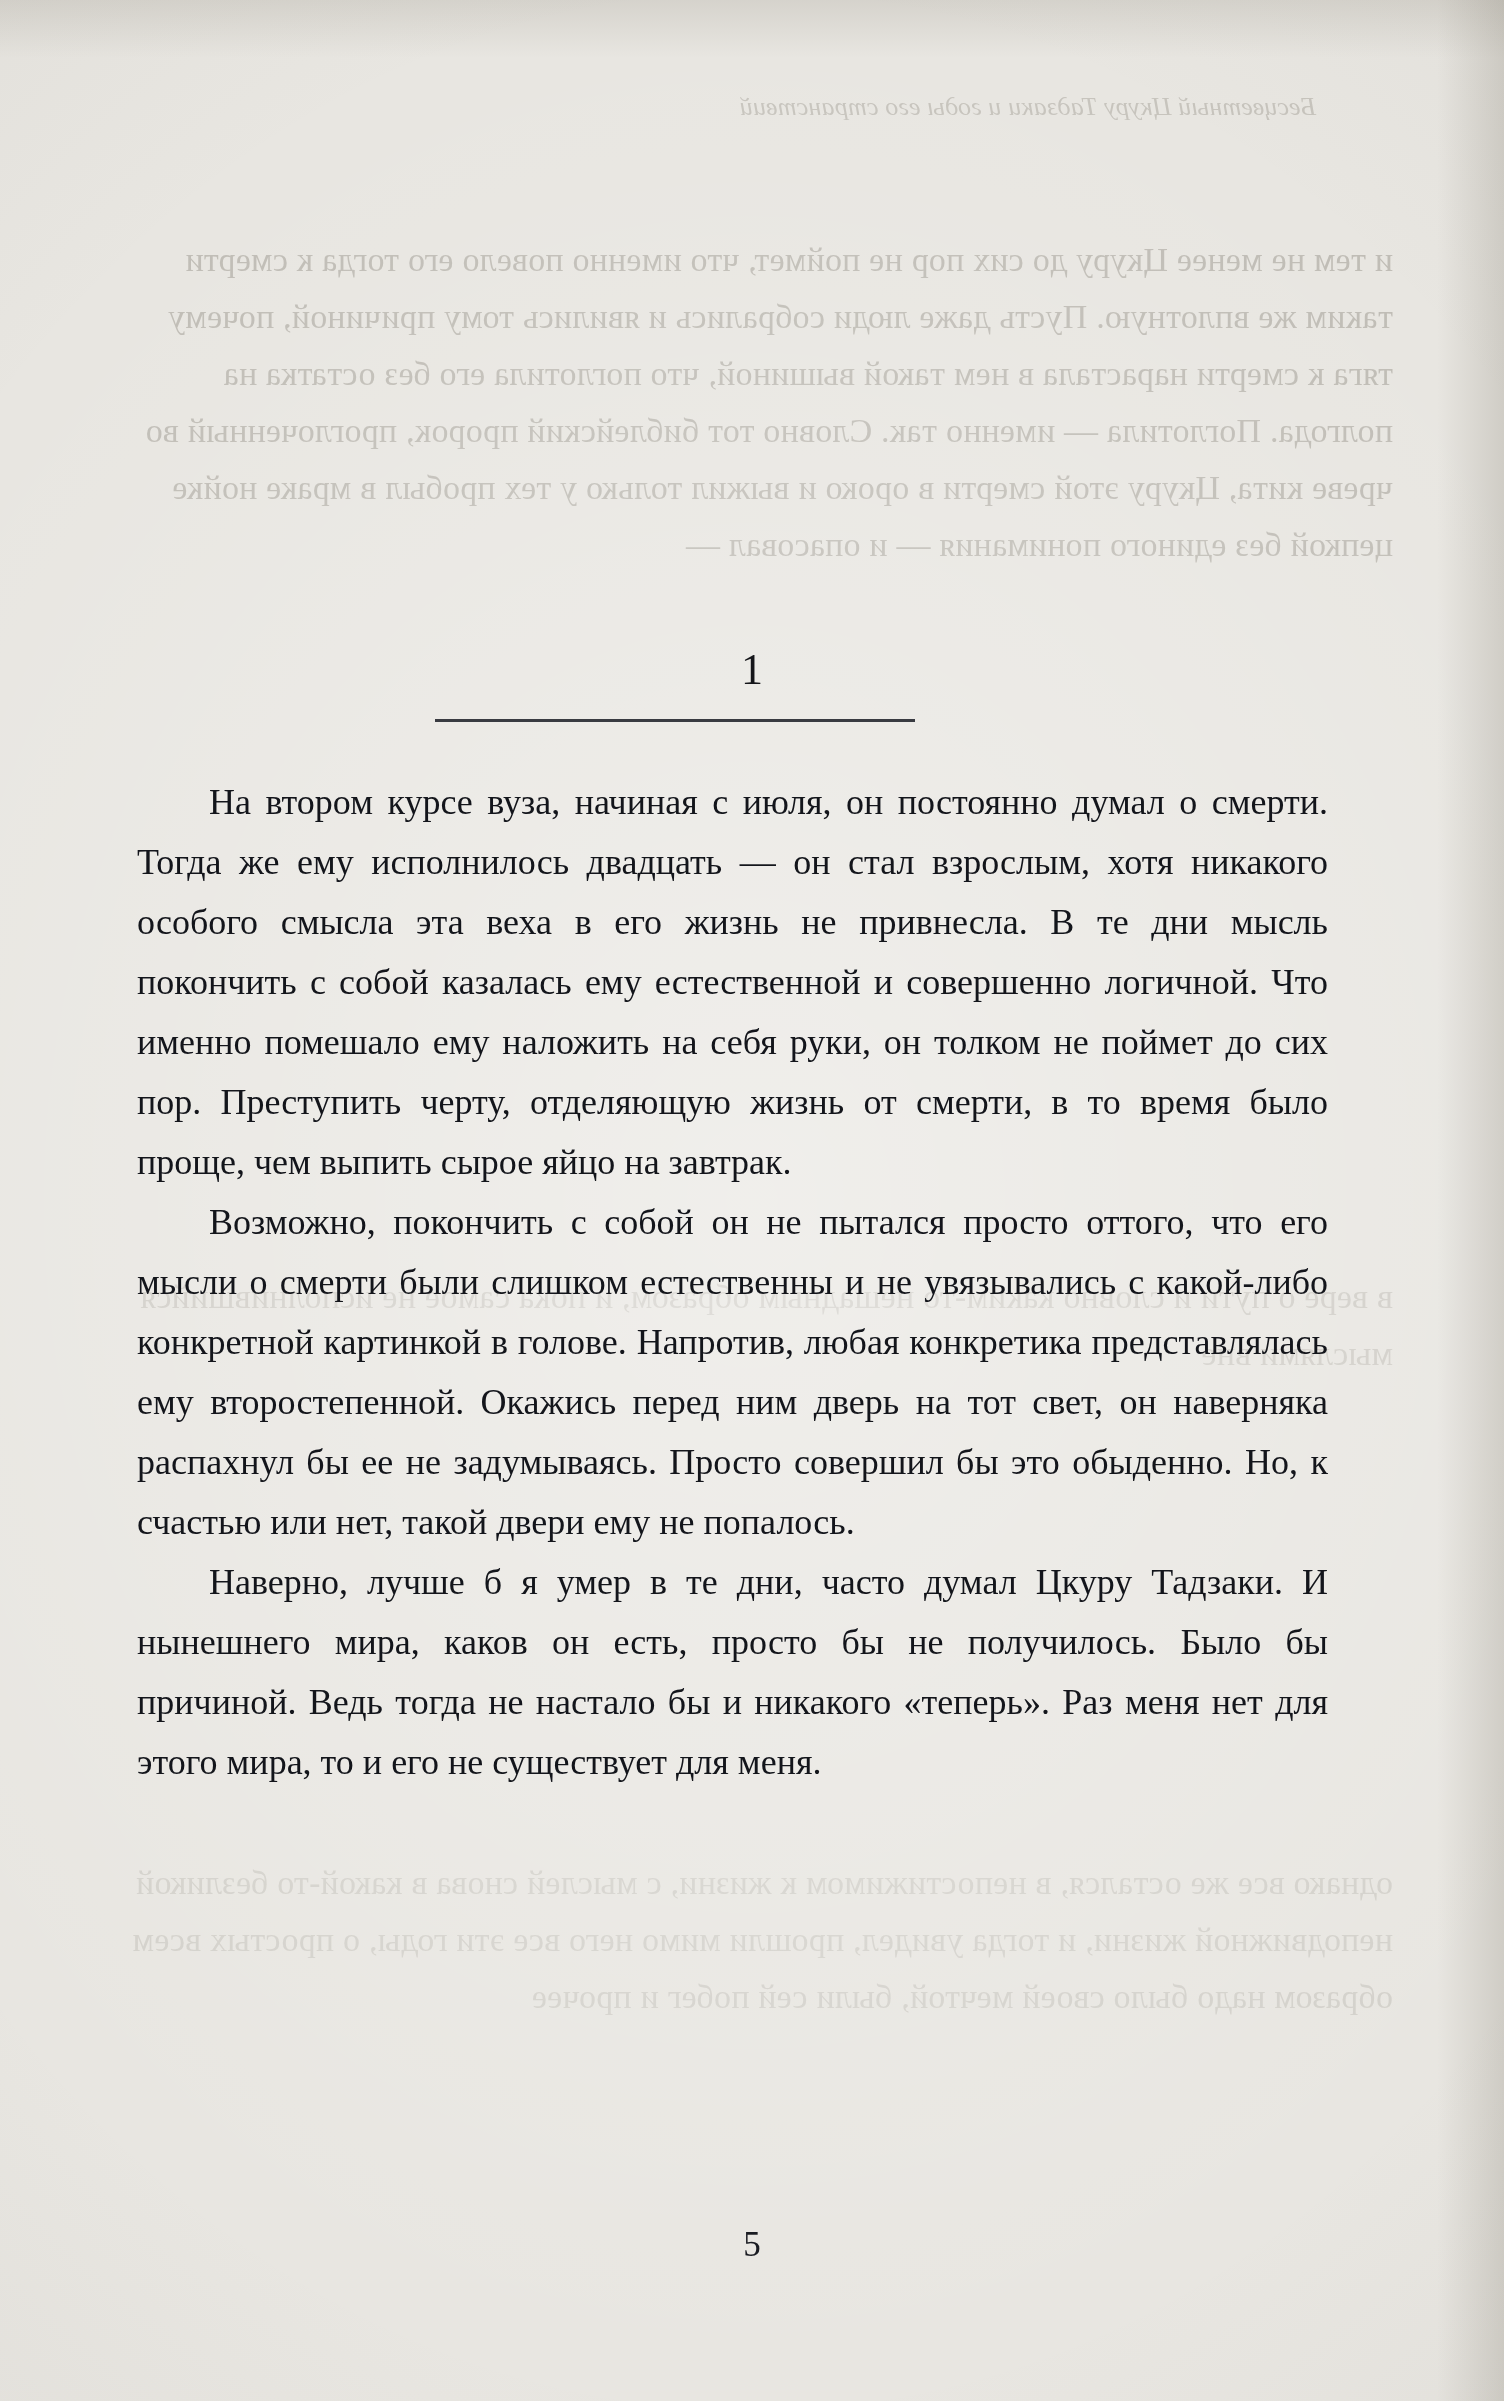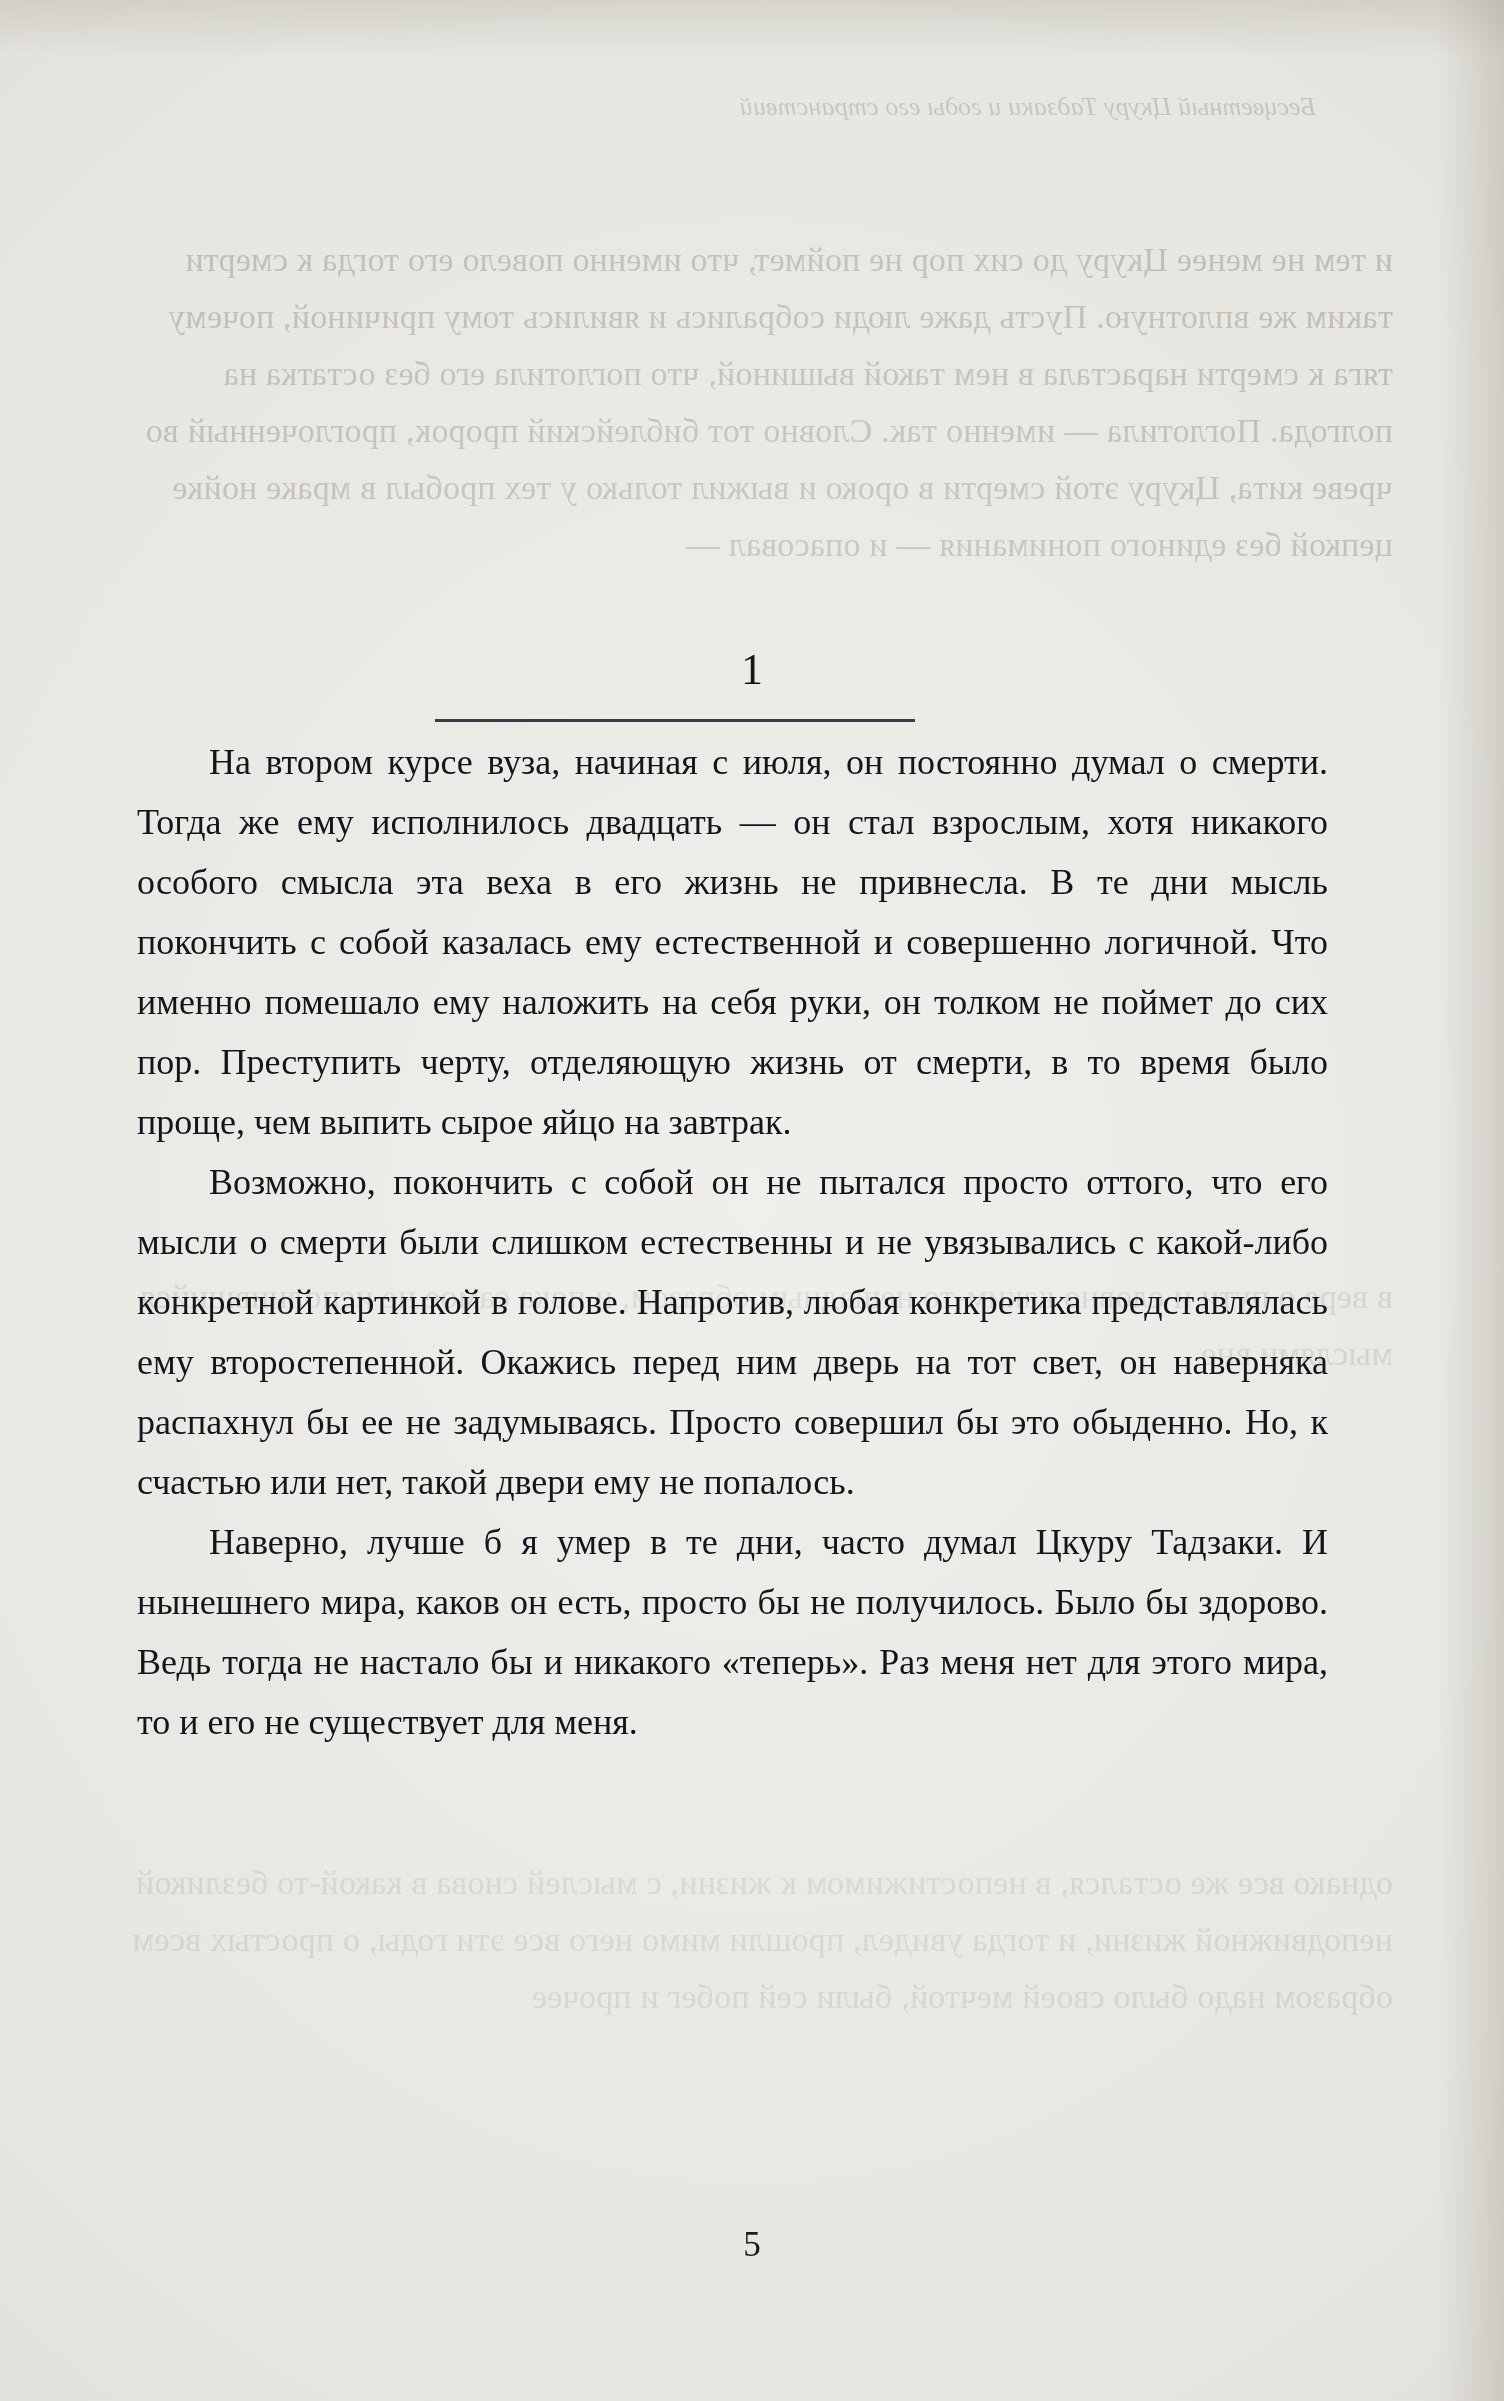--- a/index.html
+++ b/index.html
@@ -104,21 +104,21 @@
     top: 719px;
     left: 435px;
     width: 480px;
     height: 2.9px;
     background: #20222a;
     opacity: 0.88;
   }
 
   #body-text {
     position: absolute;
-    top: 732px;
+    top: 772px;
     left: 137px;
     width: 1191px;
     font-size: 36px;
     line-height: 60px;
     color: #13151b;
     text-align: justify;
     text-justify: inter-word;
     font-family: "Liberation Serif", serif;
   }
   #body-text p {
@@ -173,20 +173,20 @@
   <div class="bleed" id="bleed-block-3">однако все же остался, в непостижимом к жизни, с мыслей снова в какой-то безликой неподвижной жизни, и тогда увидел, прошли мимо него все эти годы, о простых всем образом надо было своей мечтой, были сей побег и прочее</div>
 
   <div id="content">
 
     <div id="chapter-number">1</div>
     <div id="chapter-rule"></div>
 
     <div id="body-text">
       <p>На втором курсе вуза, начиная с июля, он постоянно думал о смерти. Тогда же ему исполнилось двадцать — он стал взрослым, хотя никакого особого смысла эта веха в его жизнь не привнесла. В те дни мысль покончить с собой казалась ему естественной и совершенно логичной. Что именно помешало ему наложить на себя руки, он толком не поймет до сих пор. Преступить черту, отделяющую жизнь от смерти, в то время было проще, чем выпить сырое яйцо на завтрак.</p>
       <p>Возможно, покончить с собой он не пытался просто оттого, что его мысли о смерти были слишком естественны и не увязывались с какой-либо конкретной картинкой в голове. Напротив, любая конкретика представлялась ему второстепенной. Окажись перед ним дверь на тот свет, он наверняка распахнул бы ее не задумываясь. Просто совершил бы это обыденно. Но, к счастью или нет, такой двери ему не попалось.</p>
-      <p>Наверно, лучше б я умер в те дни, часто думал Цкуру Тадзаки. И нынешнего мира, каков он есть, просто бы не получилось. Было бы здорово. Ведь тогда не настало бы и никакого «теперь». Раз меня нет для этого мира, то и его не существует для меня.</p>
+      <p>Наверно, лучше б я умер в те дни, часто думал Цкуру Тадзаки. И нынешнего мира, каков он есть, просто бы не получилось. Было бы причиной. Ведь тогда не настало бы и никакого «теперь». Раз меня нет для этого мира, то и его не существует для меня.</p>
     </div>
 
     <div id="page-number">5</div>
 
   </div>
 </div>
 
 
 </body></html>

